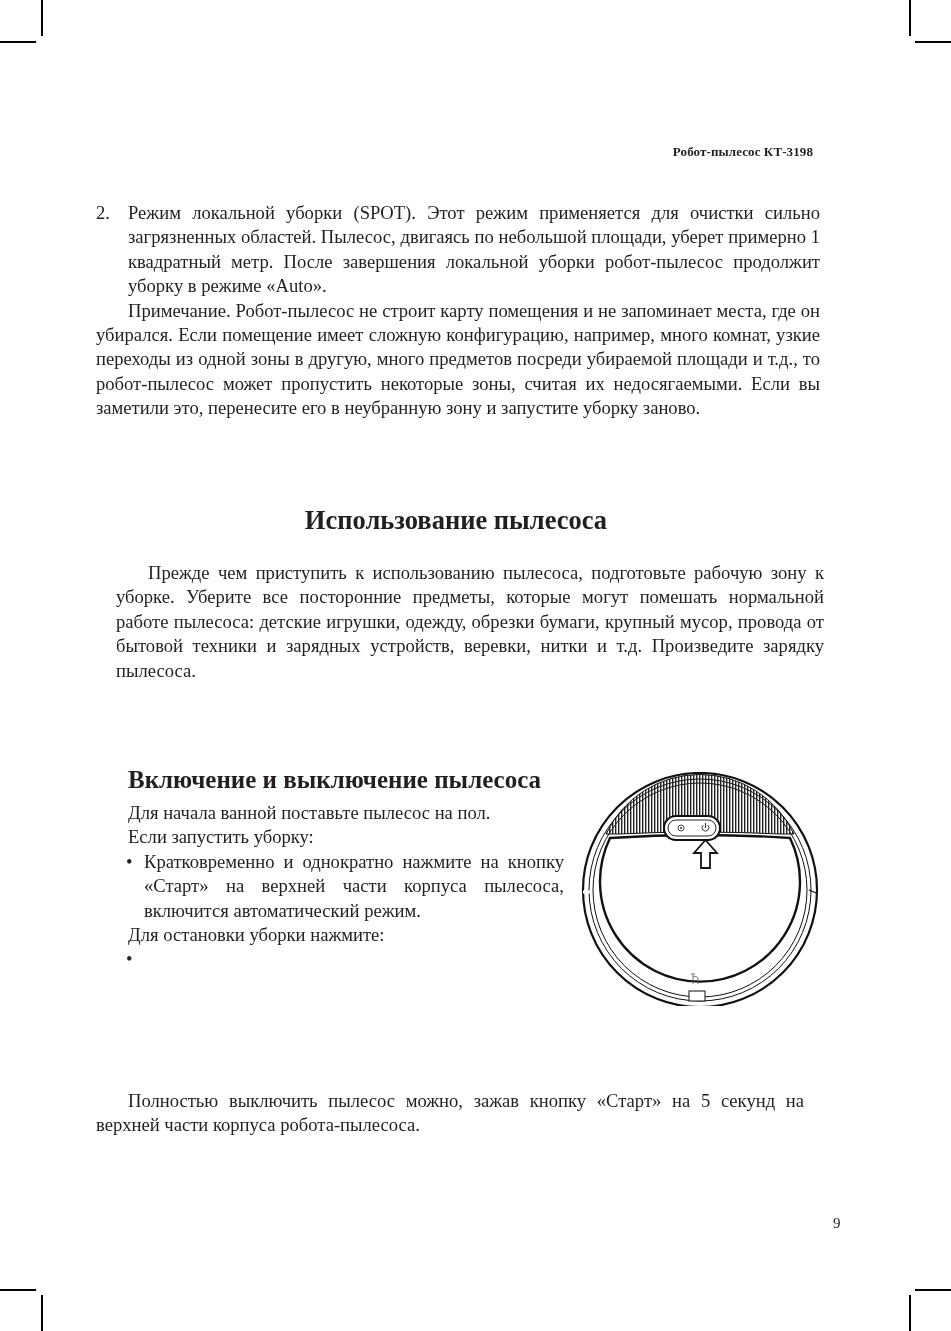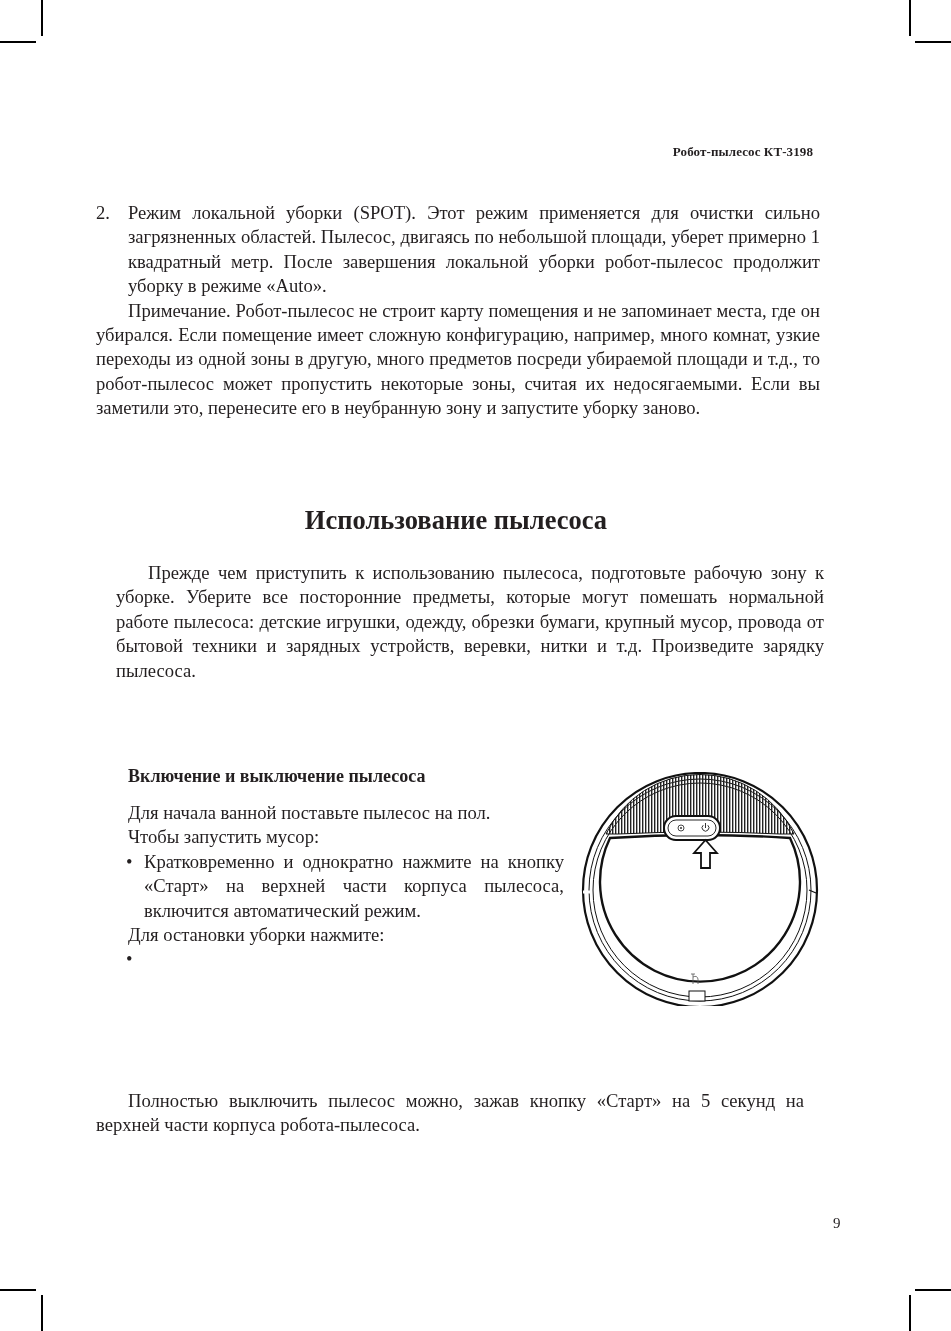--- a/index.html
+++ b/index.html
@@ -12,21 +12,21 @@
              line-height: 24.4px; }
   .content p { margin: 0; text-align: justify; }
   .indent { text-indent: 32px; }
   .numbered { position: relative; padding-left: 32px; }
   .numbered .num { position: absolute; left: 0; top: 0; }
   .bold { font-weight: normal; }
   .section-title { position: absolute; left: 0; width: 912px; top: 505px; text-align: center;
                    font-weight: bold; font-size: 26.5px; }
   .intro { position: absolute; left: 96px; top: 561px; width: 708px; font-size: 18.6px; line-height: 24.4px; margin-left: 20px; }
   .intro p { margin: 0; text-align: justify; }
-  .subsection-title { position: absolute; left: 128px; top: 766px; font-weight: bold; font-size: 18px; }
+  .subsection-title { position: absolute; left: 128px; top: 766px; font-weight: bold; font-size: 25px; }
   .sidecol { position: absolute; left: 96px; top: 801px; width: 468px; font-size: 18.6px; line-height: 24.4px; }
   .sidecol p { margin: 0; text-align: justify; }
   .bullet { position: relative; padding-left: 48px; }
   .bullet .dot { position: absolute; left: 30px; top: 0; }
   .tail { position: absolute; left: 96px; top: 1089px; width: 708px; font-size: 18.6px; line-height: 24.4px; }
   .tail p { margin: 0; text-align: justify; }
   .page-number { position: absolute; left: 833px; top: 1215px; font-size: 15px; }
   .figure { position: absolute; left: 570px; top: 772px; width: 260px; height: 234px; }
 </style>
 </head>
@@ -56,21 +56,21 @@
 <div class="section-title">Использование пылесоса</div>
 
 <div class="intro">
   <p class="indent">Прежде чем приступить к использованию пылесоса, подготовьте рабочую зону к уборке. Уберите все посторонние предметы, которые могут помешать нормальной работе пылесоса: детские игрушки, одежду, обрезки бумаги, крупный мусор, провода от бытовой техники и зарядных устройств, веревки, нитки и т.д. Произведите зарядку пылесоса.</p>
 </div>
 
 <div class="subsection-title">Включение и выключение пылесоса</div>
 
 <div class="sidecol">
   <p class="indent">Для начала ванной поставьте пылесос на пол.</p>
-  <p class="indent">Чтобы запустить мусор:</p>
+  <p class="indent">Если запустить уборку:</p>
   <p class="bullet">
     <span class="dot">•</span>
     <span>Кратковременно и однократно нажмите на кнопку «Старт» на верхней части корпуса пылесоса, включится автоматический режим.</span>
   </p>
   <p class="indent">Для остановки уборки нажмите:</p>
   <p class="bullet">
     <span class="dot">•</span>
   </p>
 </div>
 

